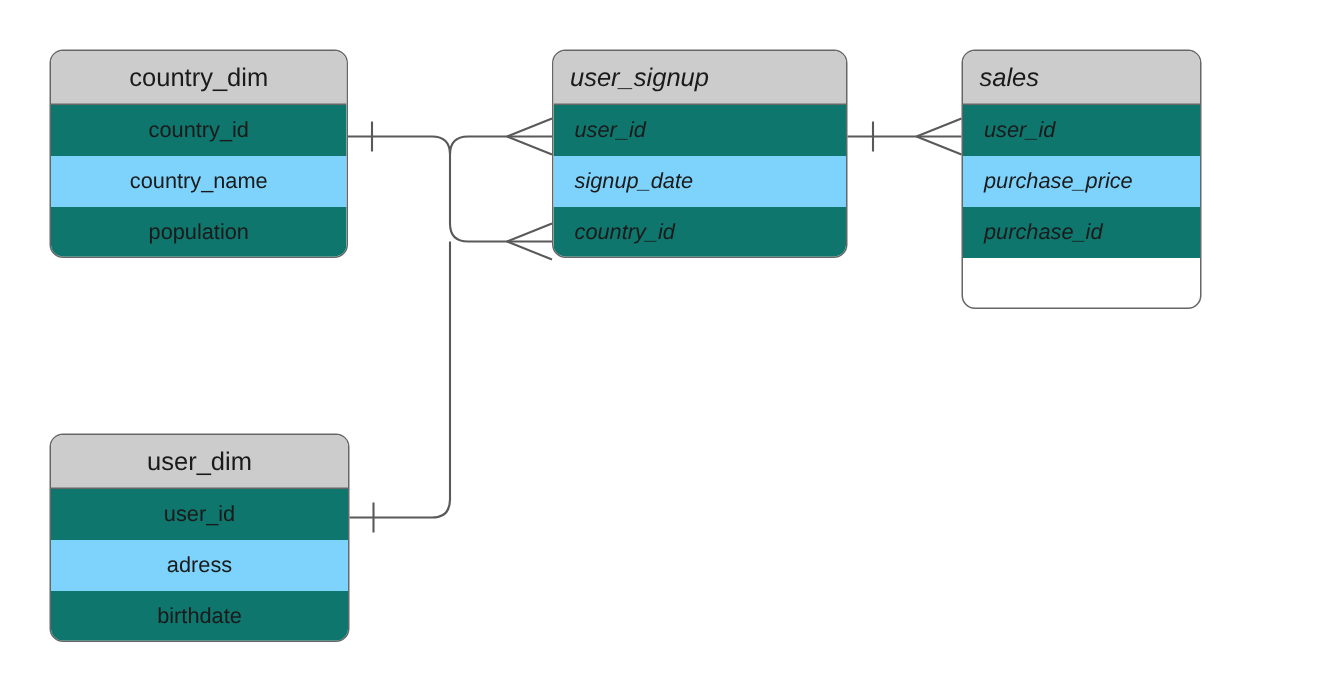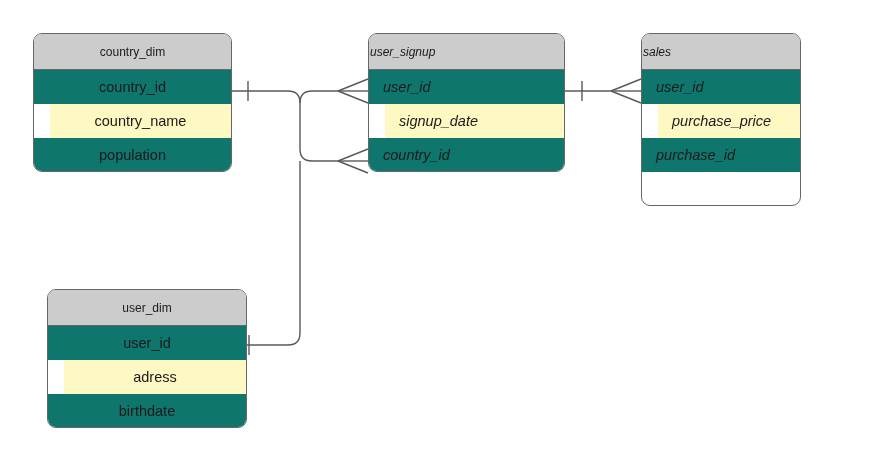--- a/index.html
+++ b/index.html
@@ -34,55 +34,54 @@
     border: 1.4px solid #666666;
     border-radius: 9px;
     background: #ffffff;
     overflow: hidden;
     box-shadow: 0 0 0 0 rgba(0,0,0,0);
   }
   .entity-header {
     box-sizing: border-box;
     background: #cccccc;
     border-bottom: 1.4px solid #666666;
-    font-size: 12px;
+    font-size: 17px;
     color: #1a1a1a;
     display: flex;
     align-items: center;
     height: 36px;
     text-align: right;
   }
   .entity-row {
     box-sizing: border-box;
     font-size: 14.5px;
     color: #1a1a1a;
     display: flex;
     align-items: center;
     height: 34px;
     background: #0f766e;
   }
   .entity-row.shaded {
-    background: #fef9c3;
-    margin-left: 16px;
+    background: #7dd3fc;
   }
   
   .style-centered .entity-header,
   .style-centered .entity-row {
     justify-content: center;
     font-style: normal;
   }
   
   .style-italic .entity-header,
   .style-italic .entity-row {
     justify-content: flex-start;
     font-style: italic;
     padding-left: 14px;
   }
   .style-italic .entity-header {
-    padding-left: 1px;
+    padding-left: 11px;
   }
 </style>
 </head>
 <body>
 
 <div id="canvas">
 
   <svg id="connectors" viewBox="0 0 883 460" xmlns="http://www.w3.org/2000/svg">
     <g fill="none" stroke="#595959" stroke-width="1.4" stroke-linecap="butt" stroke-linejoin="round">
 
@@ -137,20 +136,20 @@
     <div class="entity-row">country_id</div>
   </div>
 
   <div class="entity style-italic" style="left:641px; top:33px; width:160px; height:173px;">
     <div class="entity-header">sales</div>
     <div class="entity-row">user_id</div>
     <div class="entity-row shaded">purchase_price</div>
     <div class="entity-row">purchase_id</div>
   </div>
 
-  <div class="entity style-centered" style="left:47px; top:289px; width:200px; height:139px;">
+  <div class="entity style-centered" style="left:33px; top:289px; width:200px; height:139px;">
     <div class="entity-header">user_dim</div>
     <div class="entity-row">user_id</div>
     <div class="entity-row shaded">adress</div>
     <div class="entity-row">birthdate</div>
   </div>
 
 </div>
 
 </body></html>

